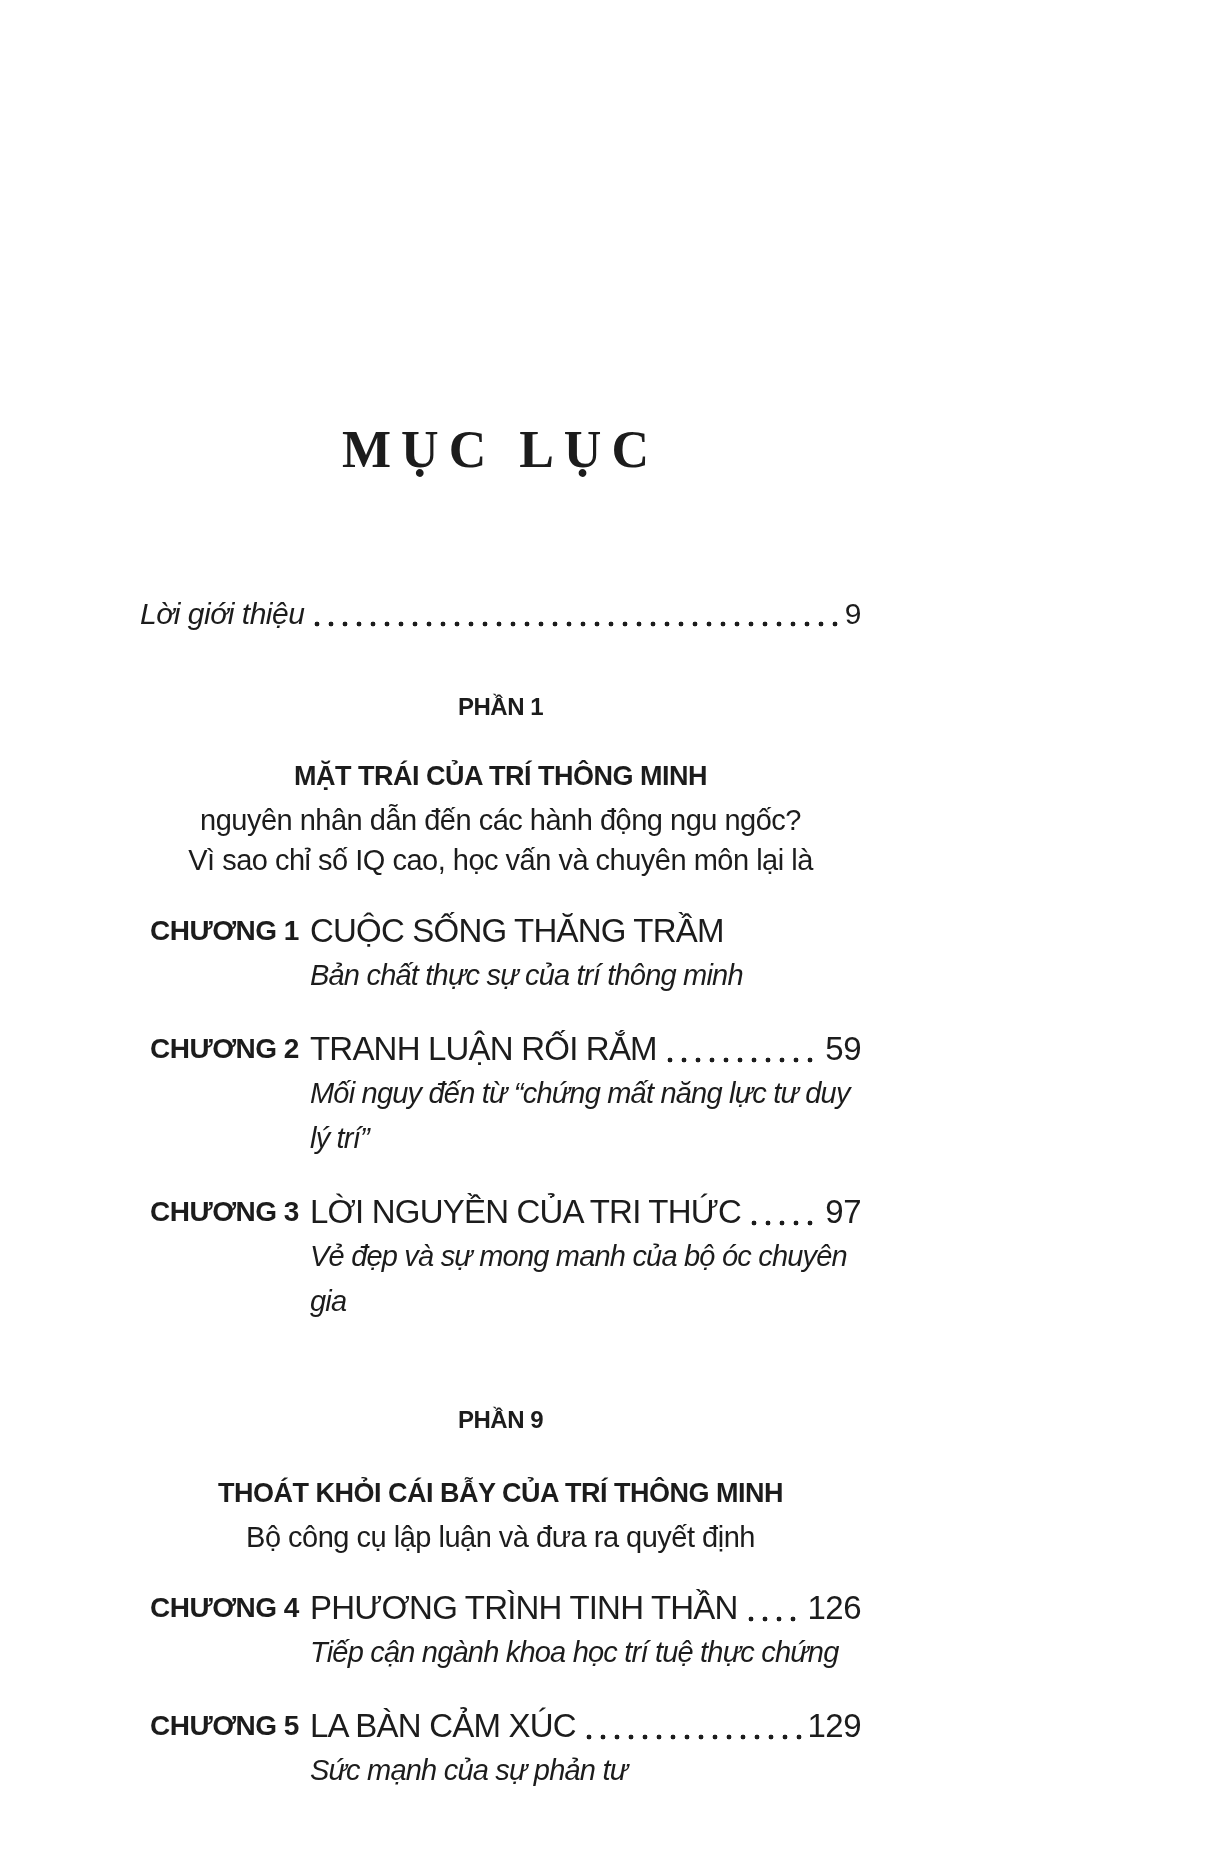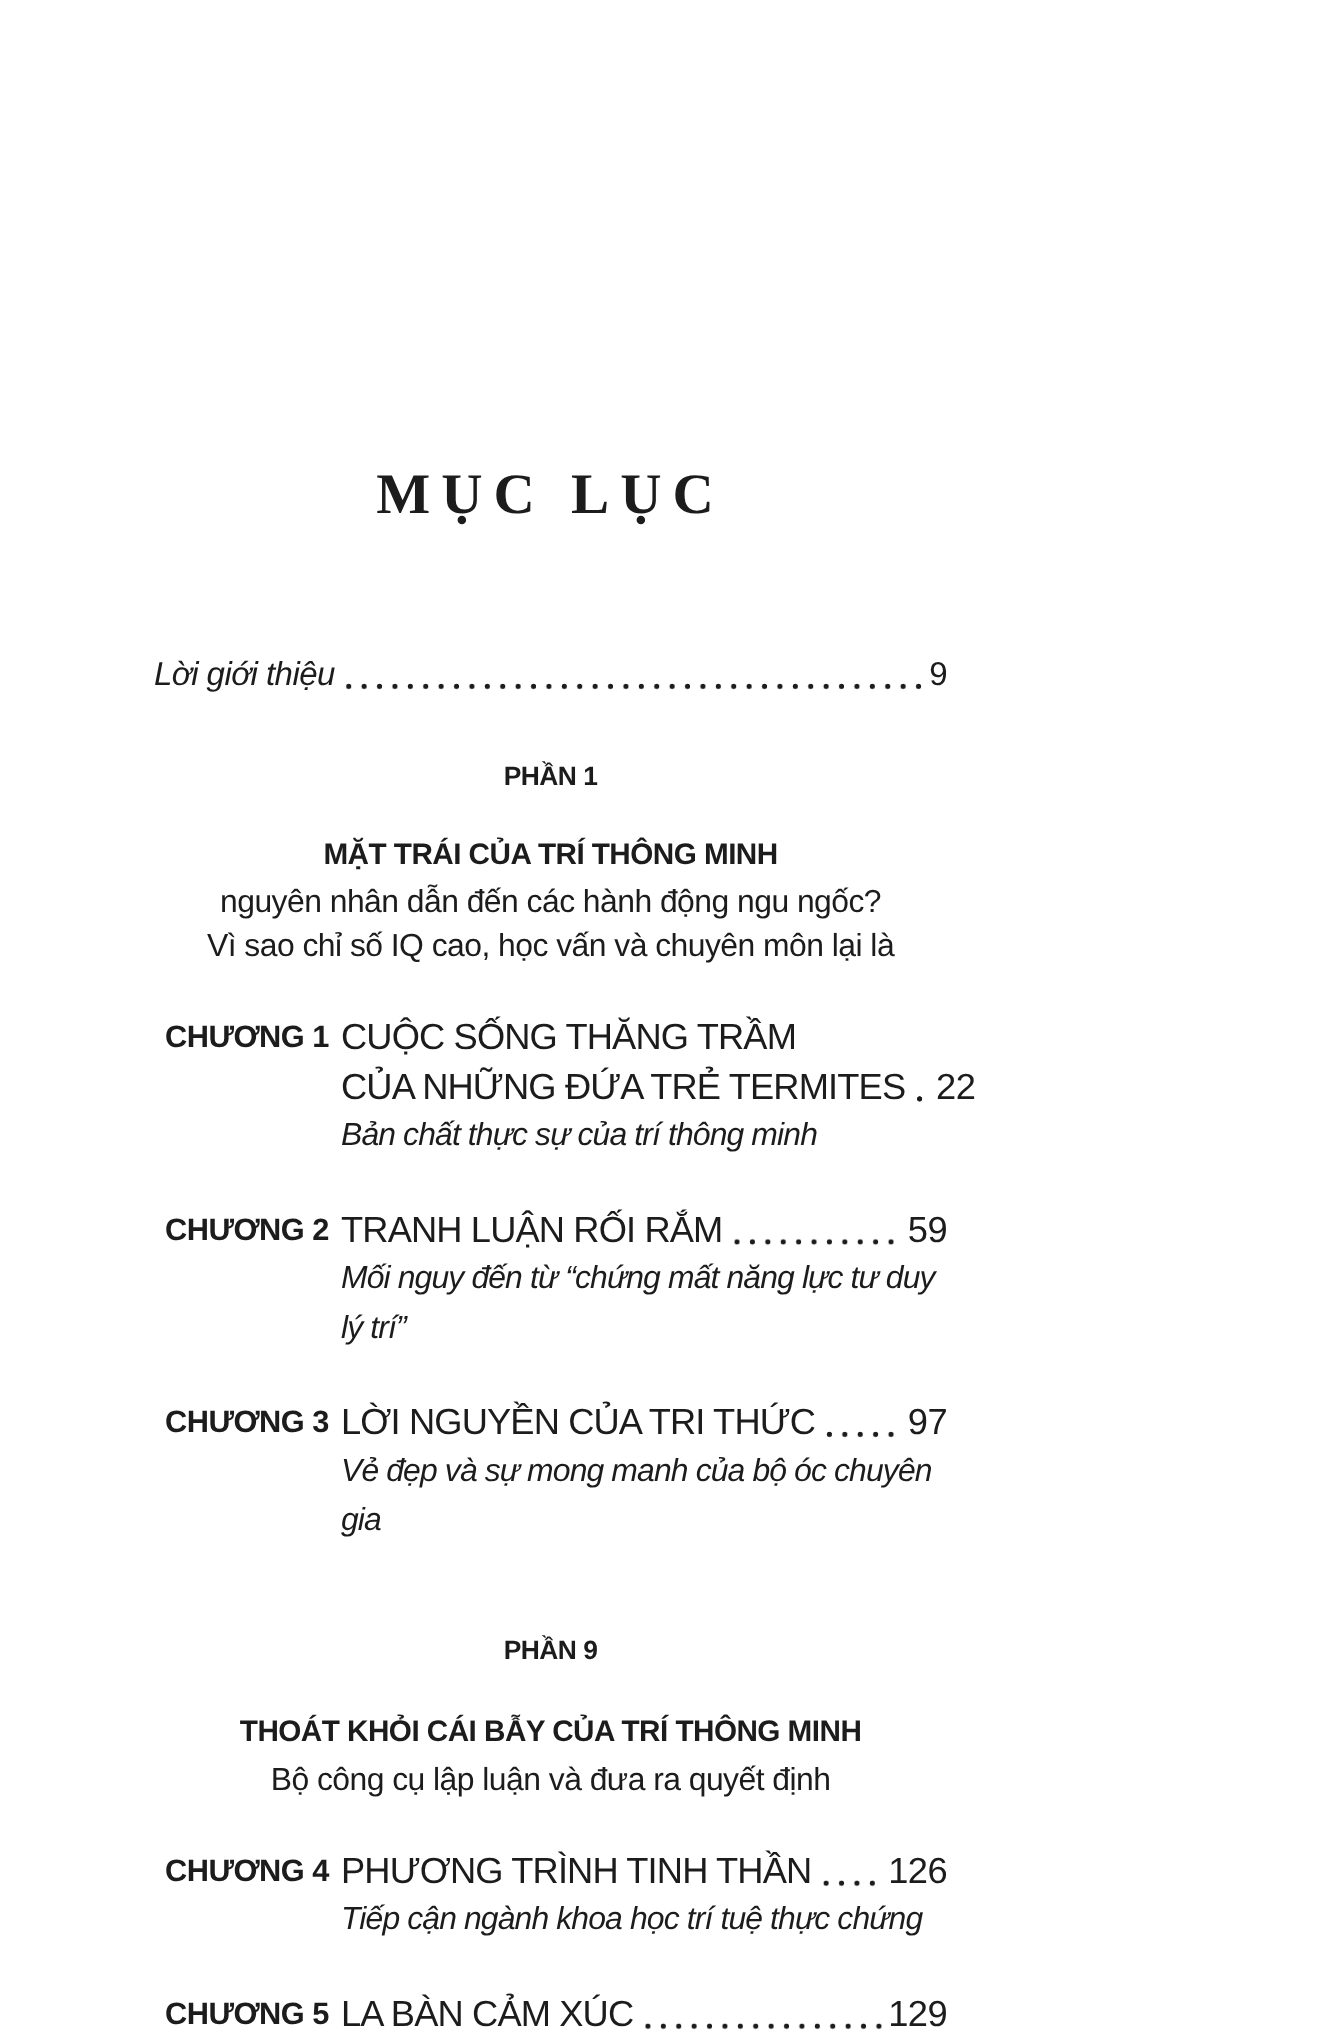--- a/index.html
+++ b/index.html
@@ -82,21 +82,21 @@
     line-height: 40px;
     letter-spacing: -0.5px;
     margin-bottom: 28px;
   }
 
   
   .chapters { padding-left: 10px; }
   .chapter {
     display: flex;
     align-items: flex-start;
-    margin-top: 40px;
+    margin-top: 28px;
   }
   .chapter-label {
     flex: 0 0 160px;
     font-size: 28px;
     font-weight: 700;
     letter-spacing: -0.5px;
     line-height: 45px;
     white-space: nowrap;
   }
   .chapter-body { flex: 1 1 auto; min-width: 0; }
@@ -143,25 +143,20 @@
             <div>Vì sao chỉ số IQ cao, học vấn và chuyên môn lại là</div>
           </div>
     <div class="chapters">
   <div class="chapter">
     <div class="chapter-label">CHƯƠNG 1</div>
     <div class="chapter-body">
       <div>
                   <div class="chapter-title-line">
                     <span>CUỘC SỐNG THĂNG TRẦM</span>
                   </div>
-                  <div class="chapter-title-line">
-                    <span>CỦA NHỮNG ĐỨA TRẺ TERMITES</span>
-                    <span class="leader"></span>
-                    <span class="page-num">22</span>
-                  </div>
                 </div>
       <div class="chapter-subtitle">Bản chất thực sự của trí thông minh</div>
     </div>
   </div>
 
   <div class="chapter">
     <div class="chapter-label">CHƯƠNG 2</div>
     <div class="chapter-body">
       <div>
                   <div class="chapter-title-line">

